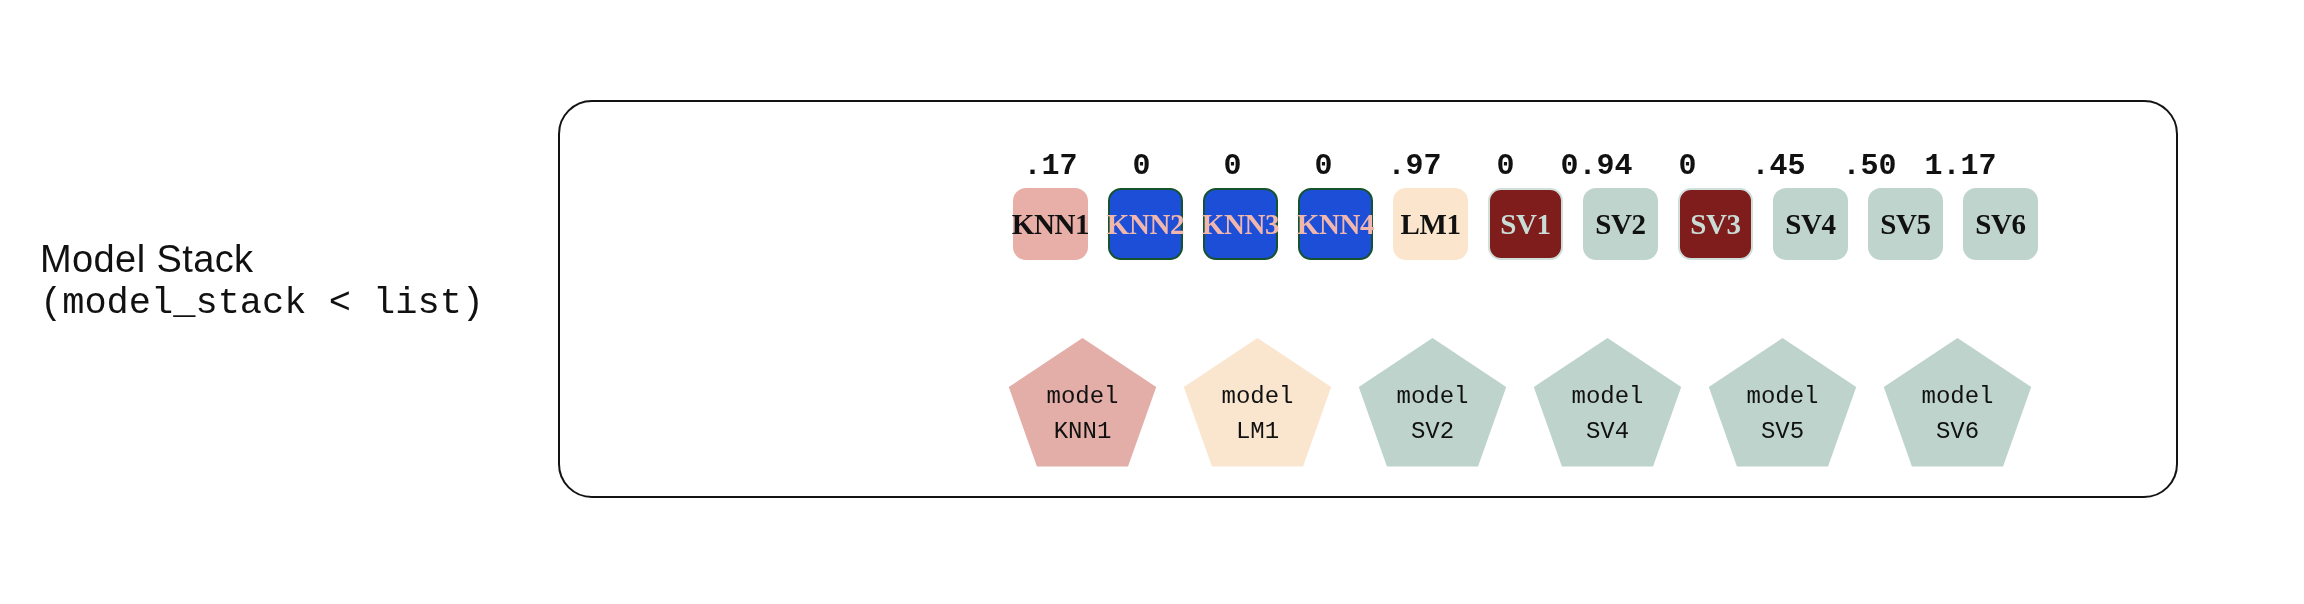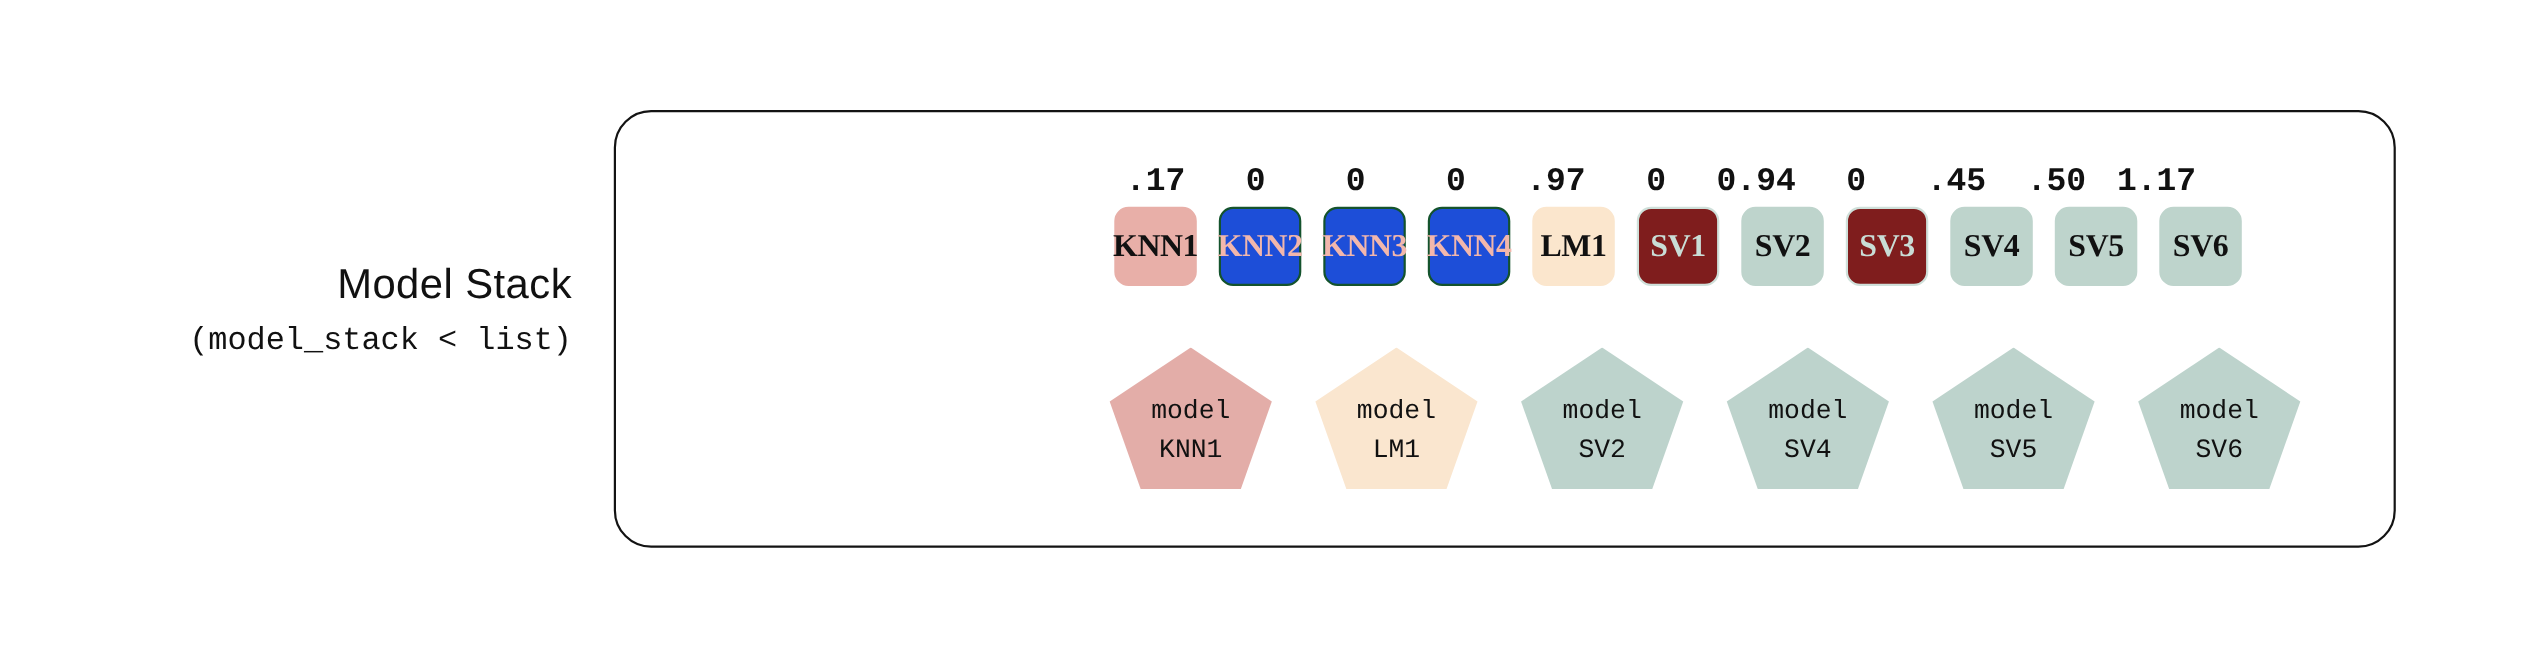--- a/index.html
+++ b/index.html
@@ -16,37 +16,36 @@
     overflow: hidden;
     position: relative;
   }
 
   
   #left-caption {
     position: absolute;
     left: 40px;
     top: 238px;
     width: 480px;
-    text-align: right;
+    text-align: left;
   }
   #left-caption .title {
     font-family: "Liberation Sans", sans-serif;
     font-size: 38px;
     font-weight: 400;
     letter-spacing: 0.4px;
     color: #111111;
     line-height: 1.15;
     white-space: nowrap;
   }
   #left-caption .subtitle {
     font-family: "Liberation Mono", monospace;
-    font-size: 29px;
-    font-weight: 400;
-    color: #111111;
-    margin-top: 11px;
+    font-size: 37px;
+    font-weight: 400;
+    color: #111111;
     white-space: nowrap;
   }
 
   
   #stack-panel {
     position: absolute;
     left: 558px;
     top: 100px;
     width: 1620px;
     height: 398px;
@@ -136,24 +135,24 @@
   .chip.filled-red    { background: #E8AFA8; color: #111111; border: 2px solid #E8AFA8; }
   .chip.hollow-red    { background: #1d4ed8; color: #F2B7AC; border: 2px solid #14532d; }
   .chip.filled-orange { background: #FBE6CD; color: #111111; border: 2px solid #FBE6CD; }
   .chip.filled-green  { background: #BED4CC; color: #111111; border: 2px solid #BED4CC; }
   .chip.hollow-green  { background: #7f1d1d; color: #C9DDD6; border: 2px solid #CFE0DA; }
 
   
   #pentagons-row {
     position: absolute;
     left: 1005px;
-    top: 316px;
+    top: 338px;
     height: 142px;
     display: flex;
-    gap: 32px;
+    gap: 20px;
   }
   .pentagon-wrap {
     position: relative;
     width: 155px;
     height: 142px;
   }
   .pentagon-wrap svg {
     position: absolute;
     inset: 0;
     width: 155px;

